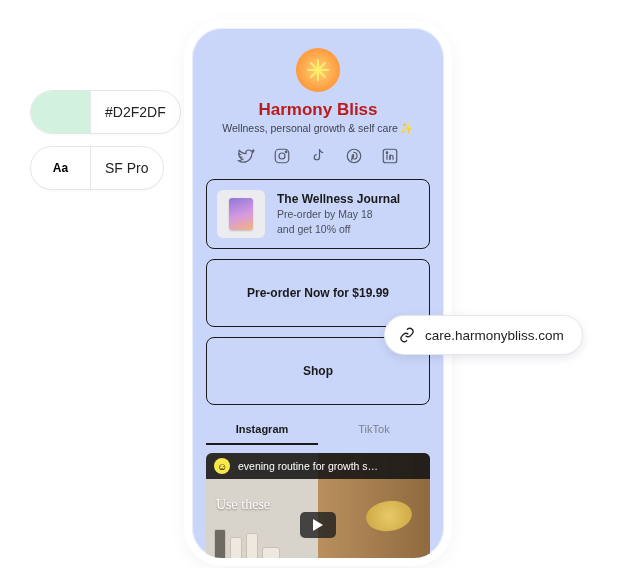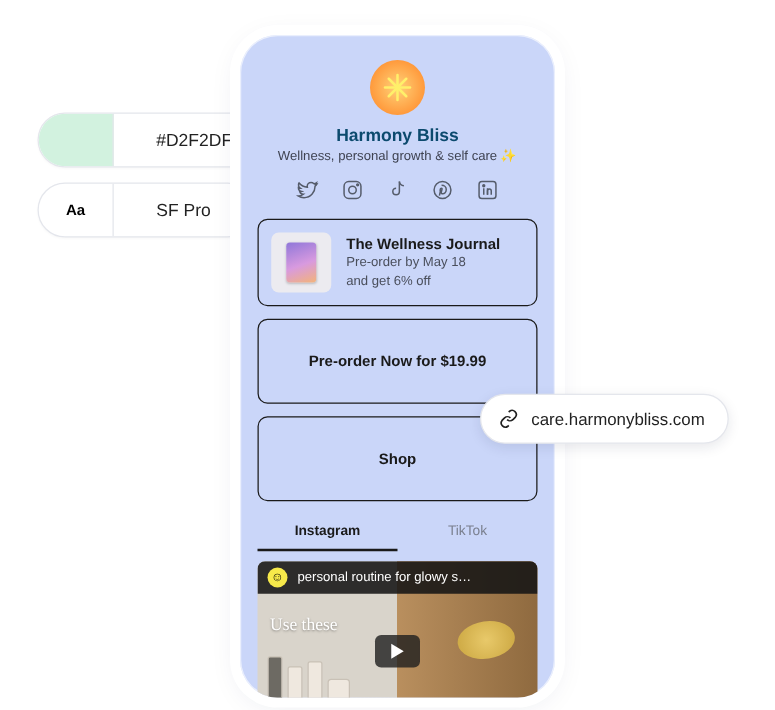--- a/index.html
+++ b/index.html
@@ -18,40 +18,40 @@
 
   
   .chip{
     position:absolute;left:30px;
     background:#fff;border:1px solid var(--pill-border);
     border-radius:24px;display:flex;align-items:center;
     height:44px;box-shadow:0 1px 2px rgba(0,0,0,.03);
     overflow:hidden;
   }
   .chip .swatch{width:60px;height:100%;border-right:1px solid var(--pill-border);}
-  .chip .label{padding:0 34px;font-size:14px;color:#222;}
+  .chip .label{padding:0 14px;font-size:14px;color:#222;}
   .chip .font-mark{width:60px;height:100%;border-right:1px solid var(--pill-border);display:flex;align-items:center;justify-content:center;font-weight:700;font-size:12px;}
   #chip-color{top:90px;}
   #chip-font{top:146px;}
 
   
   .phone{
     position:absolute;left:192px;top:28px;width:252px;height:530px;
     background:var(--bg);border-radius:30px;
     box-shadow:0 0 0 8px #fff,0 4px 24px rgba(30,40,90,.10),inset 0 0 0 1px rgba(255,255,255,.6);
     padding:16px 14px 0;
     overflow:hidden;
   }
   .avatar{
     width:44px;height:44px;border-radius:50%;
     background:radial-gradient(circle at 50% 50%,#ffd27a 0%,#ff9a3c 70%,#ff7a59 100%);
     margin:4px auto 8px;display:flex;align-items:center;justify-content:center;
   }
   .avatar svg{width:24px;height:24px;}
-  .title{text-align:center;font-weight:700;font-size:14px;color:#0c4a6e;}
+  .title{text-align:center;font-weight:700;font-size:17px;color:#b91c1c;}
   .subtitle{text-align:center;font-size:10.5px;color:#3f4352;margin-top:2px;}
   .socials{display:flex;justify-content:center;gap:18px;margin:12px 0 14px;}
   .socials .ico{width:18px;height:18px;color:#555c6b;}
   .socials .ico svg{width:100%;height:100%;stroke:currentColor;fill:none;stroke-width:1.6;}
 
   .block{
     border:1.5px solid var(--border);border-radius:8px;background:transparent;
     padding:10px;margin-bottom:10px;
   }
   .feature{display:flex;gap:12px;align-items:center;}
@@ -167,41 +167,41 @@
   </div>
 
   <div class="block">
     <div class="feature">
       <div class="thumb">
           <div class="book"></div>
         </div>
       <div>
         <div class="ft">The Wellness Journal</div>
         <div class="fs">Pre-order by May 18</div>
-        <div class="fs">and get 6% off</div>
+        <div class="fs">and get 10% off</div>
       </div>
     </div>
   </div>
 
   <div class="block btn-block">
     <span class="btn">Pre-order Now for $19.99</span>
   </div>
   <div class="block btn-block">
     <span class="btn">Shop</span>
   </div>
 
   <div class="tabs">
     <div class="tab active">Instagram</div>
     <div class="tab">TikTok</div>
   </div>
 
   <div class="video">
     <div class="header">
       <div class="dot">☺</div>
-      <div class="vt">personal routine for glowy s…</div>
+      <div class="vt">evening routine for growth s…</div>
     </div>
     <div class="use">Use these</div>
     <div class="bottles">
       <div class="bottle b1"></div>
         <div class="bottle b2"></div>
         <div class="bottle b3"></div>
         <div class="bottle b4"></div>
     </div>
     <div class="patch"></div>
     <div class="play"></div>

